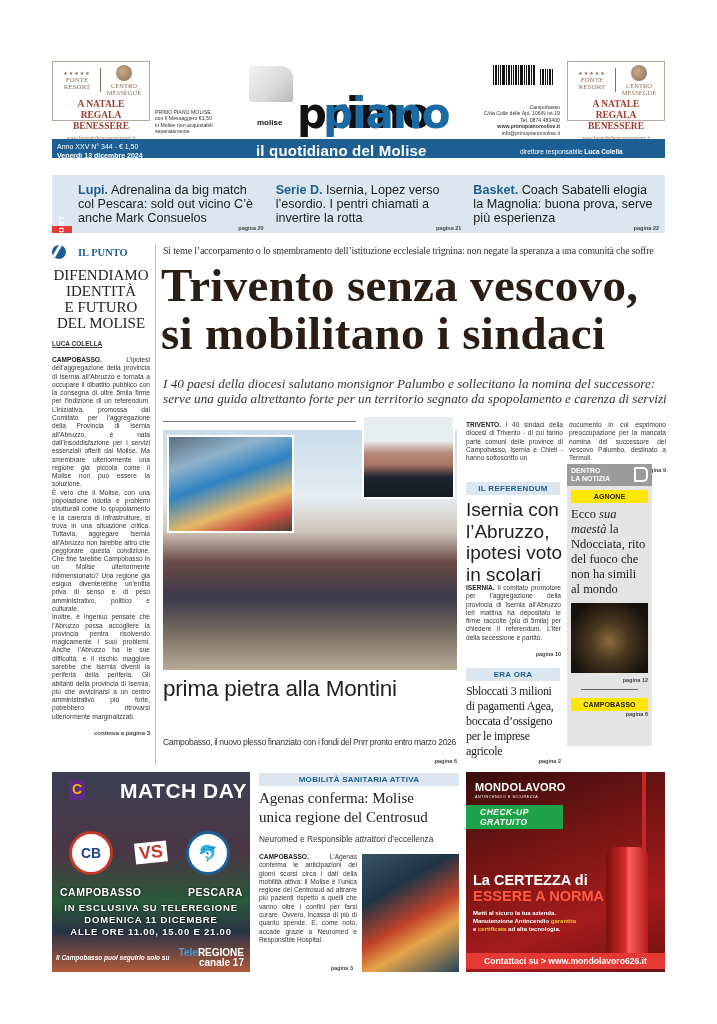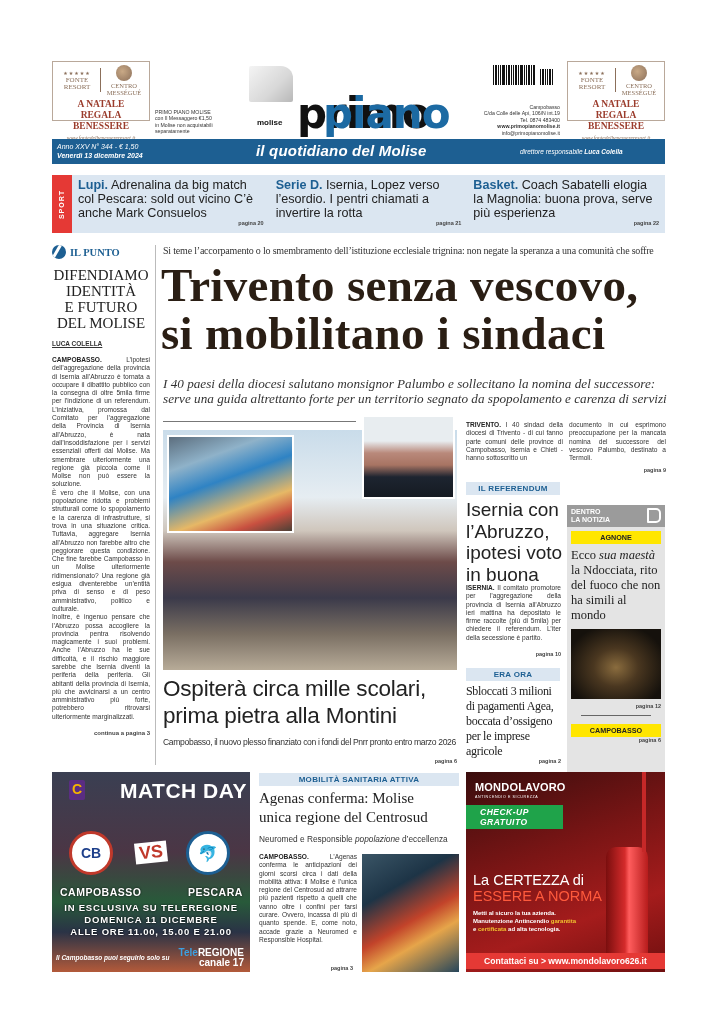--- a/index.html
+++ b/index.html
@@ -30,30 +30,30 @@
     .barcode span { display: block; background: #111; height: 20px; }
 
     
     .bluebar { background: #1d5f92; color: #fff; }
     .bluebar .issue { font-size: 7px; line-height: 8.5px; }
     .bluebar .date { font-size: 7px; font-weight: bold; }
     .bluebar .tagline { font-size: 15px; font-weight: bold; letter-spacing: 0.2px; }
     .bluebar .director { font-size: 6.5px; }
 
     
-    .sport-band { background: #dbe6f1; display: flex; }
+    .sport-band { background: #dbe6f1; display: flex; align-items: flex-end; }
     .sport-tab { width: 20px; background: #e53935; display: flex; align-items: center; justify-content: center; }
     .sport-tab span { transform: rotate(-90deg); color: #fff; font-size: 7px; font-weight: bold; letter-spacing: 1px; white-space: nowrap; }
     .sport-item { flex: 1; padding: 3px 6px 2px 6px; position: relative; }
     .sport-item .txt { font-size: 12.6px; line-height: 14px; color: #222; }
     .sport-item .kw { color: #1d5f92; font-weight: bold; }
     .pagina { font-size: 5.5px; font-weight: bold; color: #444; text-align: right; }
 
     
-    .punto-head { display: flex; align-items: center; gap: 4px; }
+    .punto-head { display: flex; align-items: center; gap: 12px; }
     .punto-icon { width: 14px; height: 14px; border-radius: 50%; background: #1d5f92; position: relative; overflow: hidden; }
     .punto-icon::after { content: ""; position: absolute; left: 3px; top: -2px; width: 3px; height: 18px; background: #fff; transform: rotate(30deg); }
     .punto-label { font-family: "Liberation Serif", serif; font-weight: bold; color: #1d5f92; font-size: 10.5px; }
     .punto-title { font-family: "Liberation Serif", serif; font-size: 15px; line-height: 16px; text-align: center; color: #222; }
     .byline { font-size: 6.5px; font-weight: bold; text-decoration: underline; color: #333; }
     .body-text { font-size: 6.6px; line-height: 8.3px; color: #333; text-align: justify; }
     .body-text b { color: #222; }
 
     .vline { background: #bbb; width: 1px; }
 
@@ -90,21 +90,21 @@
     .crest { border-radius: 50%; background: #fff; display: flex; align-items: center; justify-content: center; font-weight: bold; }
     .md-team { font-size: 10.5px; font-weight: bold; color: #fff; letter-spacing: 0.5px; text-shadow: 0 0 2px #000; }
     .md-info { font-size: 9.5px; font-weight: bold; text-align: center; line-height: 12px; letter-spacing: 0.8px; text-shadow: 0 0 2px #000; }
     .md-foot { font-size: 6.5px; font-style: italic; font-weight: bold; }
     .md-tele { font-size: 10px; font-weight: bold; line-height: 10px; text-align: right; }
 
     .mondo { background: linear-gradient(160deg, #3a0d0d 0%, #7a1515 40%, #a51c1c 70%, #6e0f0f 100%); color: #fff; overflow: hidden; }
     .mondo-brand { font-size: 11px; font-weight: bold; letter-spacing: 0.2px; }
     .mondo-sub { font-size: 3.6px; letter-spacing: 0.6px; }
     .mondo-check { background: #1fa34a; color: #fff; font-size: 8.5px; font-weight: bold; font-style: italic; padding: 2px 6px 2px 14px; letter-spacing: 0.5px; }
-    .mondo-big { font-family: "Liberation Sans Narrow", "Liberation Sans", sans-serif; font-size: 14.5px; font-weight: normal; line-height: 16px; }
+    .mondo-big { font-family: "Liberation Sans Narrow", "Liberation Sans", sans-serif; font-size: 14.5px; font-weight: bold; line-height: 16px; }
     .mondo-red { color: #ff5a3c; }
     .mondo-small { font-size: 6px; font-weight: bold; line-height: 8px; }
     .mondo-hl { color: #f2c230; }
     .mondo-cta { background: #e53935; color: #fff; font-size: 8.6px; font-weight: bold; text-align: center; padding: 3px 0; }
     .extinguisher { background: linear-gradient(90deg, #7a0e0e 0%, #d42b2b 45%, #ff5d5d 55%, #b71c1c 100%); border-radius: 10px 10px 4px 4px; }
   </style>
 </head>
 <body>
 
 <div class="abs ad-box" style="left:52px; top:61px; width:98px; height:60px;">
@@ -191,21 +191,21 @@
       <div>MESSÉGUÉ</div>
     </div>
   </div>
   <div class="ad-tagline">
     <div>A NATALE REGALA</div>
     <div>BENESSERE</div>
   </div>
   <div class="ad-url">www.fontedelbenessereresort.it</div>
 </div>
 
-<div class="abs bluebar" style="left:52px; top:139px; width:613px; height:25px;font-style:italic;">
+<div class="abs bluebar" style="left:52px; top:139px; width:613px; height:19px;">
   <div class="abs issue" style="left:5px; top:4px;">
     <div>Anno XXV N° 344 - € 1,50</div>
     <div class="date">Venerdì 13 dicembre 2024</div>
   </div>
   <div class="abs tagline" style="left:204px; top:3px;">il quotidiano del Molise</div>
   <div class="abs director" style="left:468px; top:9px;">
     <span>direttore responsabile</span>
     <b>Luca Colella</b>
   </div>
 </div>
@@ -266,48 +266,47 @@
 <div class="abs photo-inset" style="left:167px; top:435px; width:127px; height:98px;"></div>
 <div class="abs photo-bishop" style="left:362px; top:415px; width:93px; height:84px;"></div>
 
 <div class="abs body-text" style="left:466px; top:421px; width:97px;">
   <b>TRIVENTO.</b><span> I 40 sindaci della diocesi di Trivento - di cui fanno parte comuni delle province di Campobasso, Isernia e Chieti - hanno sottoscritto un</span>
 </div>
 <div class="abs body-text" style="left:569px; top:421px; width:97px;">documento in cui esprimono preoccupazione per la mancata nomina del successore del vescovo Palumbo, destinato a Termoli.</div>
 <div class="abs pagina" style="left:569px; top:467px; width:97px;">pagina 9</div>
 
 <div class="abs mid-headline" style="left:163px; top:675px; width:300px;">
-  <div>Ospiterà circa mille scolari,</div>
   <div>prima pietra alla Montini</div>
 </div>
 <div class="abs mid-sub" style="left:163px; top:737px; width:300px;">Campobasso, il nuovo plesso finanziato con i fondi del Pnrr pronto entro marzo 2026</div>
 <div class="abs pagina" style="left:360px; top:758px; width:97px;">pagina 6</div>
 
 <div class="abs section-tag" style="left:466px; top:482px; width:94px;">IL REFERENDUM</div>
 <div class="abs ref-headline" style="left:466px; top:499px; width:97px;">
   <div>Isernia con</div>
   <div>l’Abruzzo,</div>
   <div>ipotesi voto</div>
-  <div>in buona</div>
+  <div>in scolari</div>
 </div>
 <div class="abs body-text" style="left:466px; top:584px; width:95px;">
   <b>ISERNIA.</b><span> Il comitato promotore per l’aggregazione della provincia di Isernia all’Abruzzo ieri mattina ha depositato le firme raccolte (più di 5mila) per chiedere il referendum. L’iter della secessione è partito.</span>
 </div>
 <div class="abs pagina" style="left:466px; top:651px; width:95px;">pagina 10</div>
 
 <div class="abs section-tag" style="left:466px; top:668px; width:94px;">ERA ORA</div>
 <div class="abs serif-head" style="left:466px; top:684px; width:100px; font-size:12px; line-height:15px; letter-spacing:-0.3px;">
   <div>Sbloccati 3 milioni</div>
   <div>di pagamenti Agea,</div>
   <div>boccata d’ossigeno</div>
   <div>per le imprese agricole</div>
 </div>
 <div class="abs pagina" style="left:466px; top:758px; width:95px;">pagina 2</div>
 
-<div class="abs dentro" style="left:567px; top:505px; width:98px; height:282px;">
+<div class="abs dentro" style="left:567px; top:464px; width:85px; height:282px;">
   <div class="dentro-head">
     <div>DENTRO</div>
     <div>LA NOTIZIA</div>
     <div class="dentro-logo"></div>
   </div>
   <div style="padding:4px 4px 0 4px;">
     <div class="yellow-tag">AGNONE</div>
     <div class="dentro-title" style="margin-top:4px;">
       <span>Ecco </span><i>sua maestà</i><span> la Ndocciata, rito del fuoco che non ha simili al mondo</span>
     </div>
@@ -338,21 +337,21 @@
     <div>canale 17</div>
   </div>
 </div>
 
 <div class="abs section-tag" style="left:259px; top:773px; width:200px;">MOBILITÀ SANITARIA ATTIVA</div>
 <div class="abs serif-head" style="left:259px; top:789px; width:205px; font-size:15px; line-height:19px;">
   <div>Agenas conferma: Molise</div>
   <div>unica regione del Centrosud</div>
 </div>
 <div class="abs" style="left:259px; top:834px; width:205px; font-size:8.3px; color:#333;">
-  <span>Neuromed e Responsible </span><i>popolazione</i><span> d’eccellenza</span>
+  <span>Neuromed e Responsible </span><i>attrattori</i><span> d’eccellenza</span>
 </div>
 <div class="abs body-text" style="left:259px; top:853px; width:98px;">
   <b>CAMPOBASSO.</b><span> L’Agenas conferma le anticipazioni dei giorni scorsi circa i dati della mobilità attiva: il Molise è l’unica regione del Centrosud ad attrarre più pazienti rispetto a quelli che vanno oltre i confini per farsi curare. Ovvero, incassa di più di quanto spende. E, come noto, accade grazie a Neuromed e Responsible Hospital.</span>
 </div>
 <div class="abs pagina" style="left:259px; top:965px; width:94px;">pagina 3</div>
 <div class="abs photo-agenas" style="left:362px; top:854px; width:97px; height:118px;"></div>
 
 <div class="abs mondo" style="left:466px; top:772px; width:199px; height:200px;">
   <div class="abs mondo-brand" style="left:9px; top:9px;">MONDOLAVORO</div>
   <div class="abs mondo-sub" style="left:9px; top:23px;">ANTINCENDIO E SICUREZZA</div>

